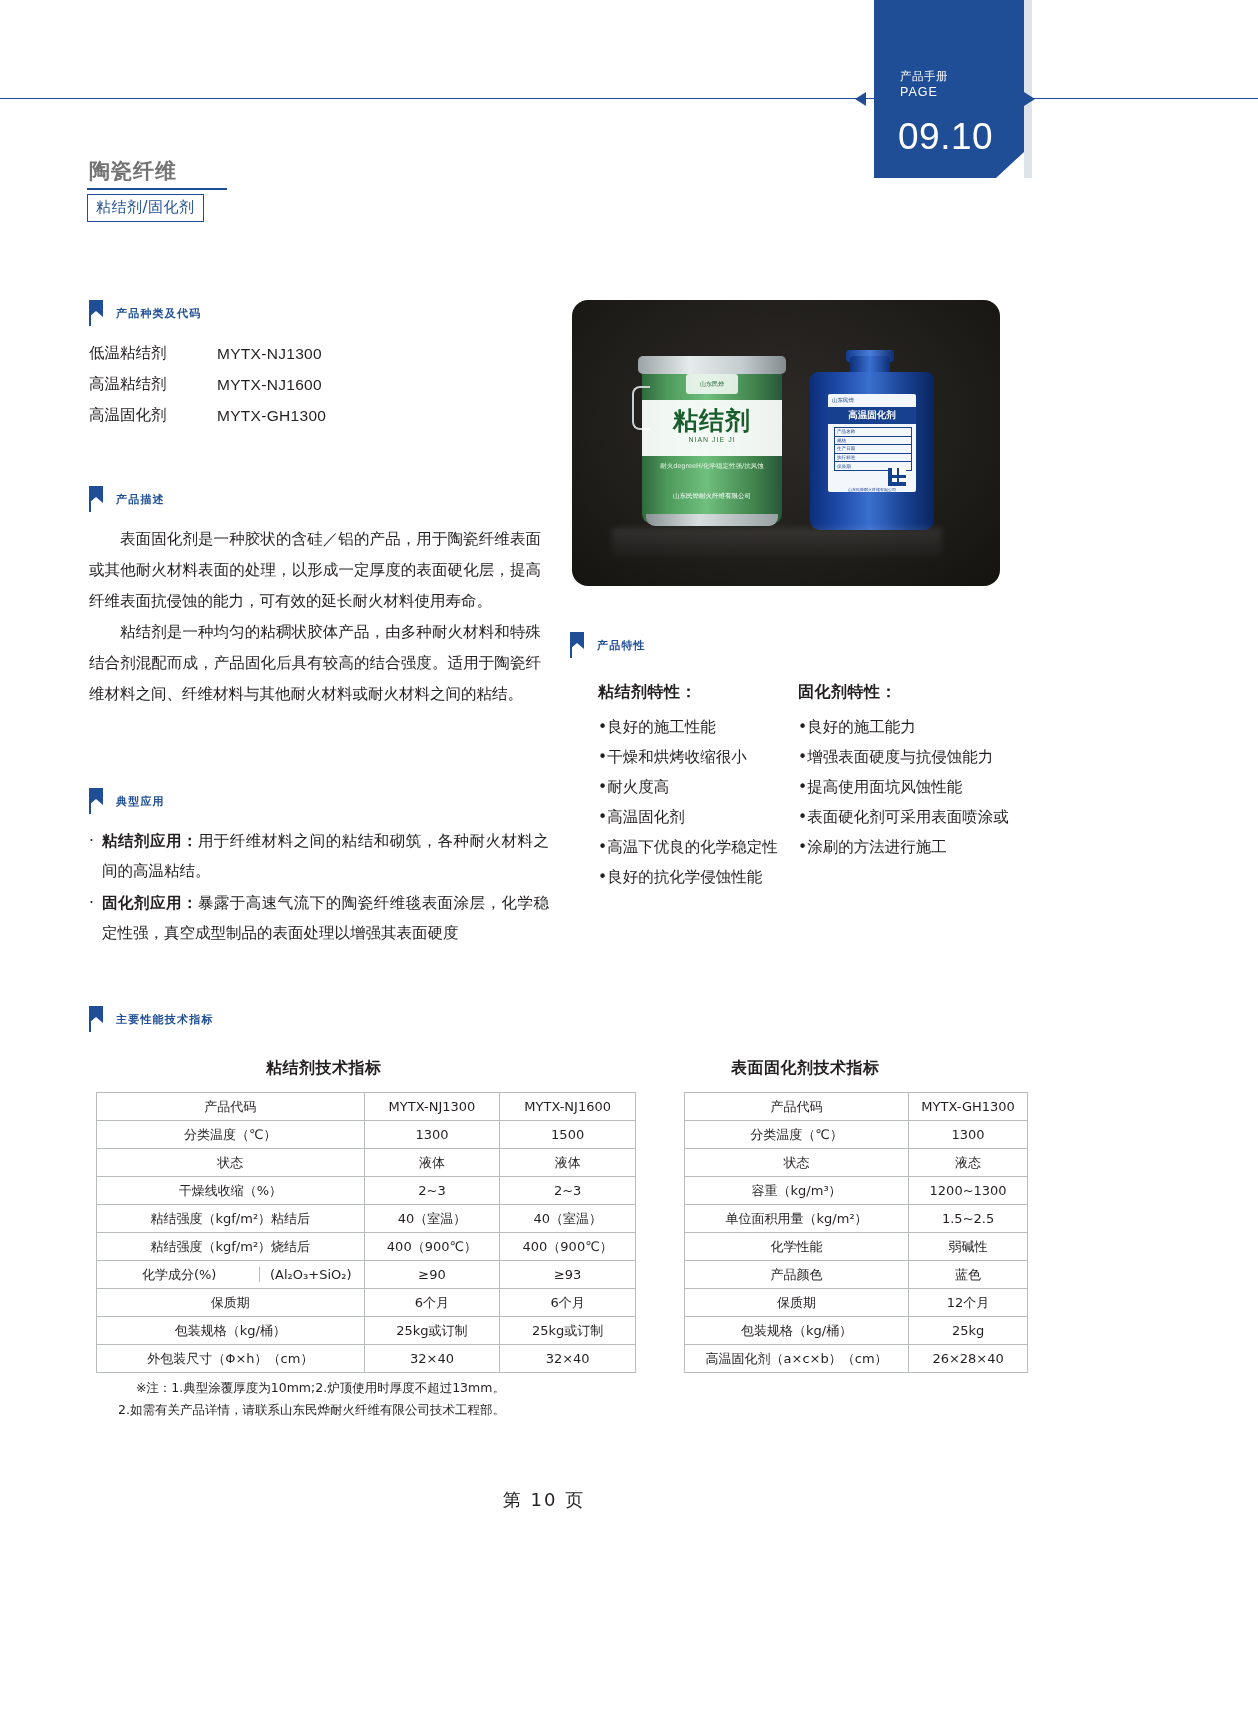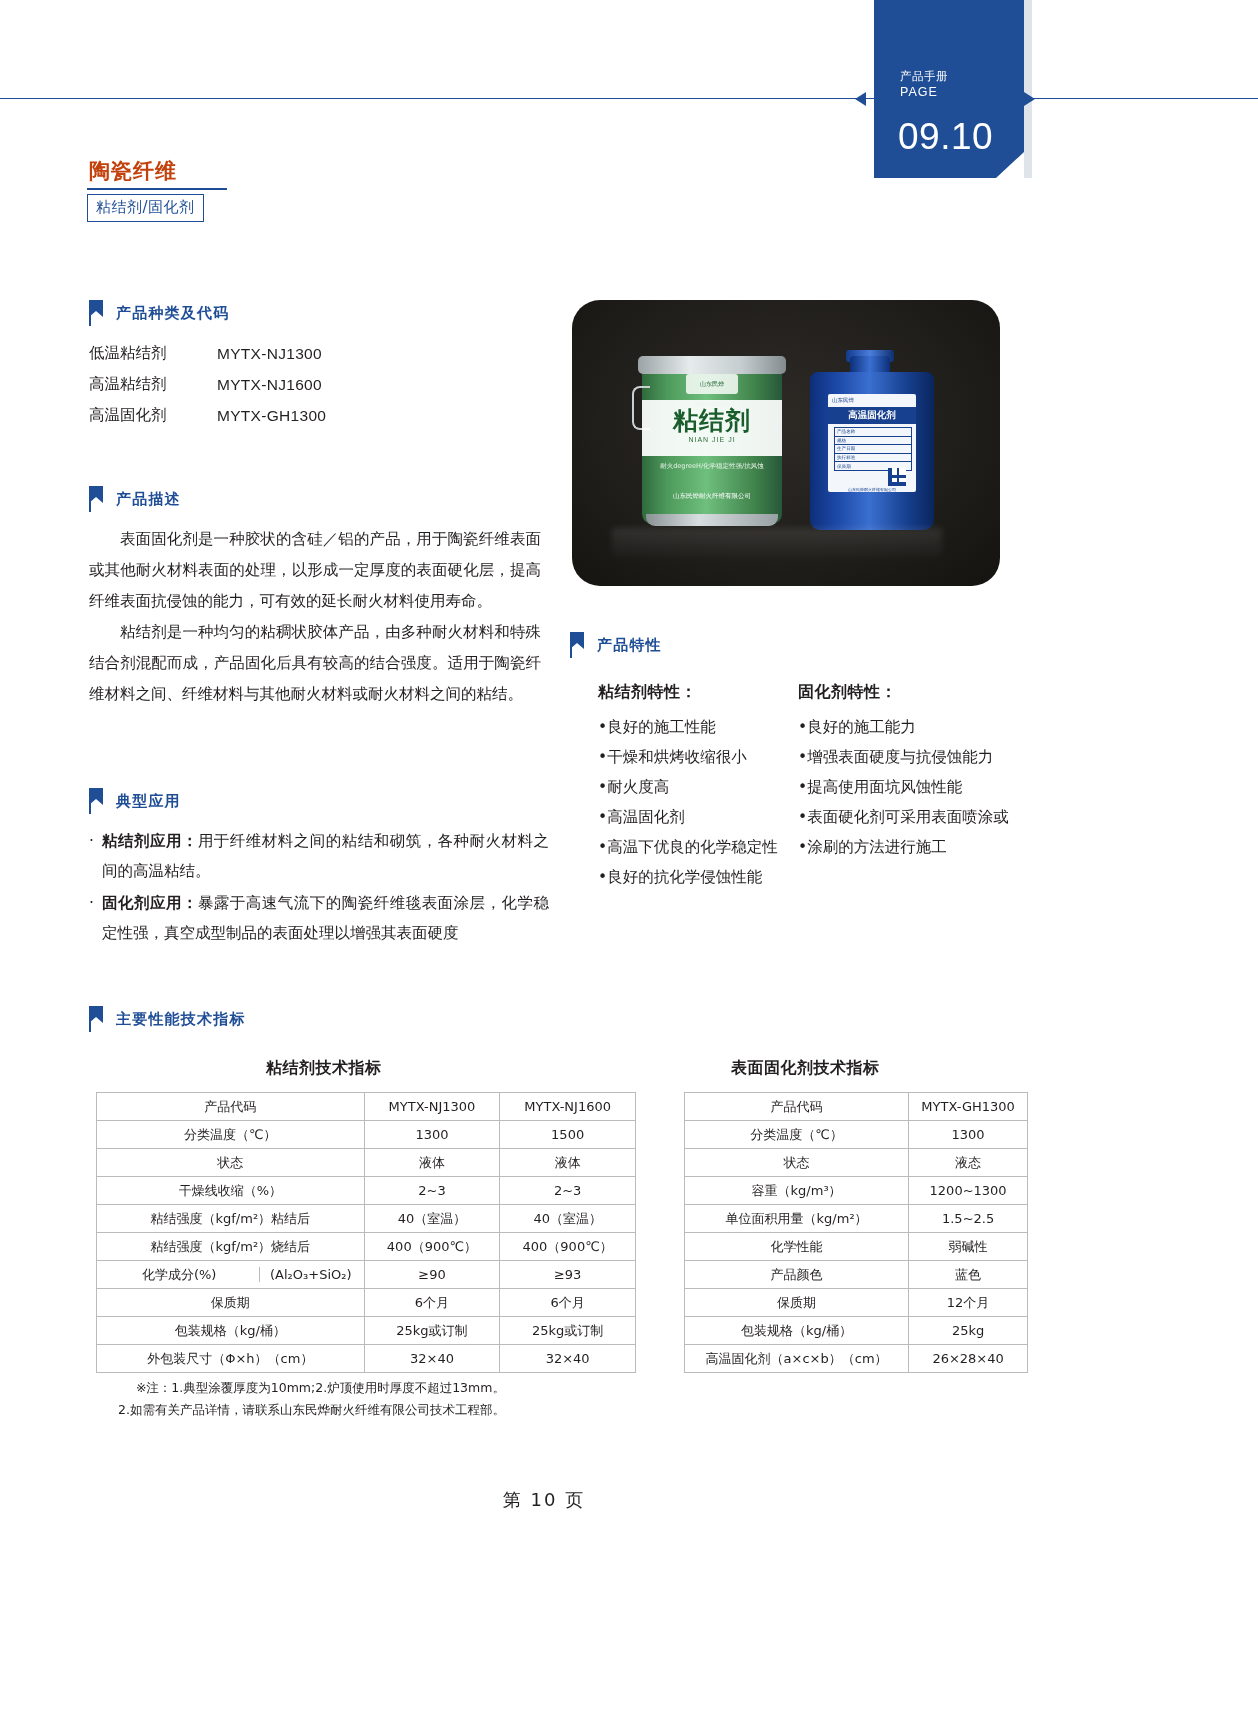--- a/index.html
+++ b/index.html
@@ -100,21 +100,21 @@
     background: #1f4e96;
   }
 
   
   .title-main {
     position: absolute;
     left: 89px;
     top: 157px;
     font-size: 21px;
     font-weight: bold;
-    color: #c2410c;
+    color: #737373;
     letter-spacing: 1px;
   }
   .title-underline {
     position: absolute;
     left: 87px;
     top: 188px;
     width: 140px;
     height: 2px;
     background: #1f4e96;
   }
@@ -152,21 +152,21 @@
   }
   .flag::after {
     content: "";
     position: absolute;
     left: 0; top: 0;
     width: 1.6px;
     height: 26px;
     background: #1f4e96;
   }
   .sec-title {
-    font-size: 15px;
+    font-size: 11px;
     font-weight: bold;
     color: #1f4e96;
     letter-spacing: 1.2px;
   }
 
   
   .code-list {
     position: absolute;
     left: 89px;
     top: 338px;
@@ -190,21 +190,21 @@
   }
   .desc p { margin: 0; text-indent: 2em; }
 
   
   .photo {
     position: absolute;
     left: 572px;
     top: 300px;
     width: 428px;
     height: 286px;
-    border-radius: 28px;
+    border-radius: 16px;
     background: radial-gradient(ellipse at 48% 42%, #2d2a26 0%, #211f1c 55%, #15130f 100%);
     overflow: hidden;
   }
   .pail {
     position: absolute;
     left: 64px;
     top: 42px;
     width: 152px;
     height: 185px;
   }

